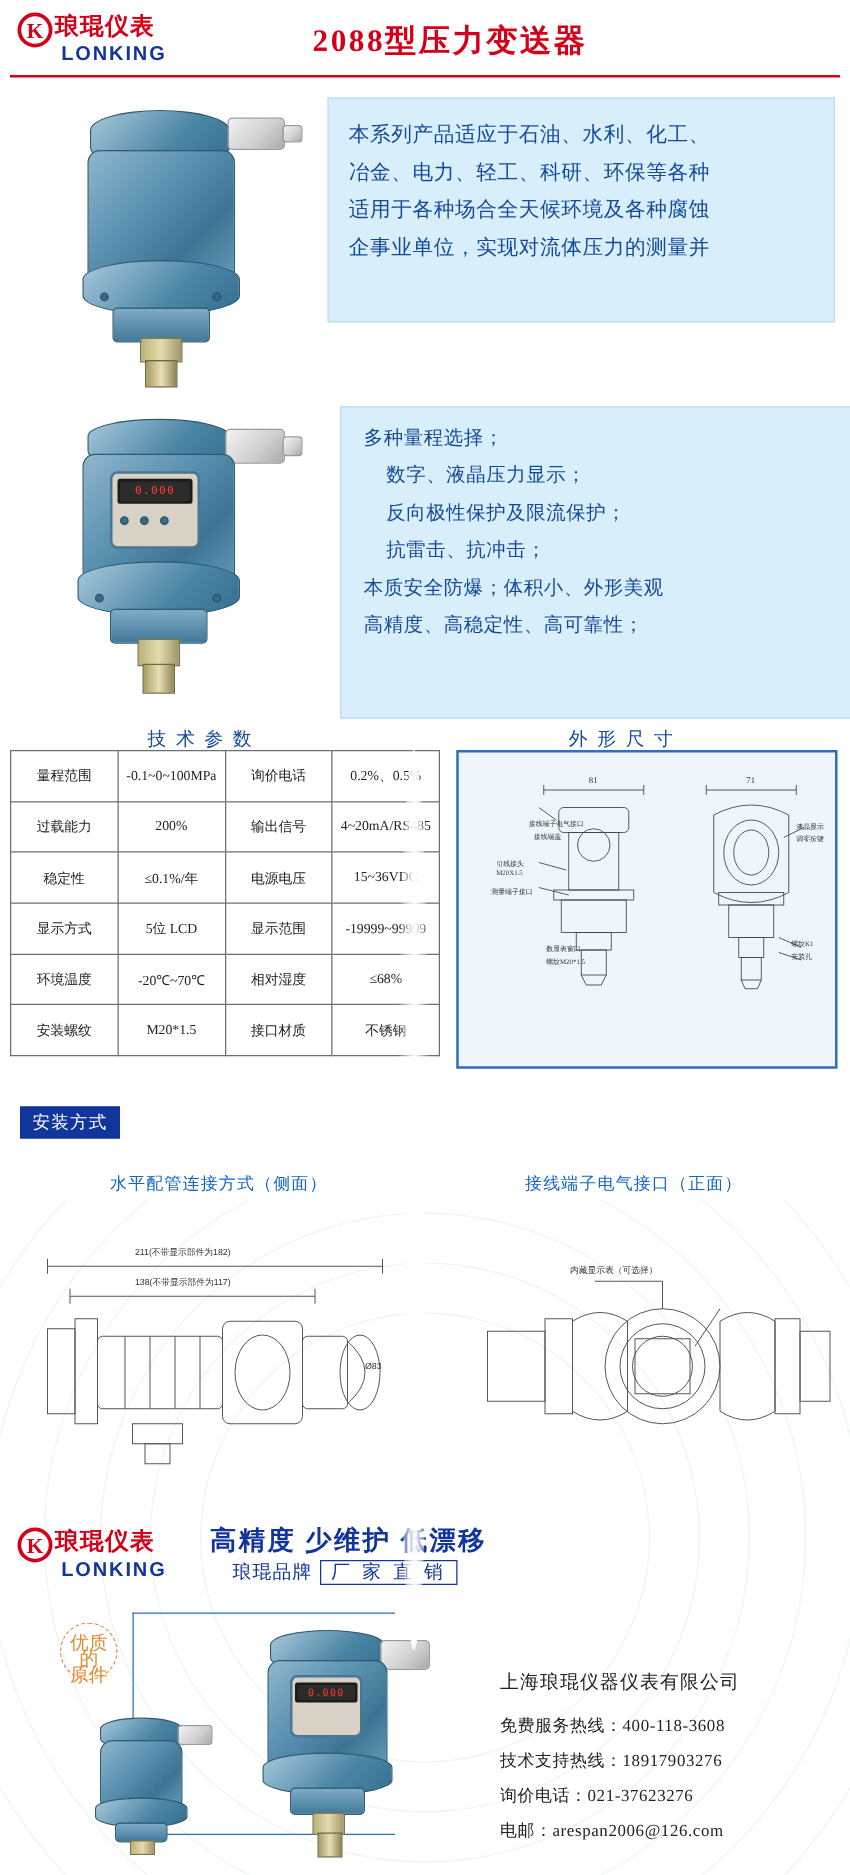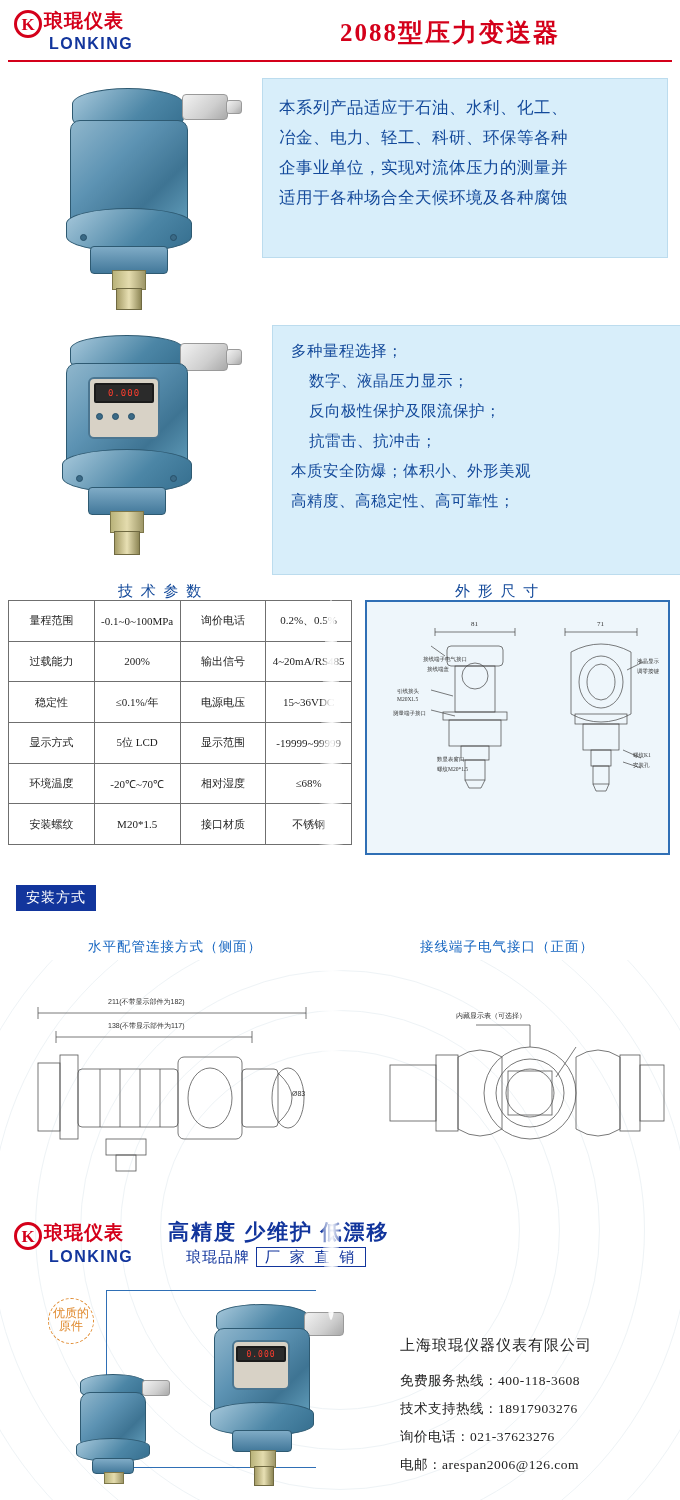--- a/index.html
+++ b/index.html
@@ -26,21 +26,21 @@
     position:absolute; left:30px; top:0px; font-size:19px; color:#d4001a;
     font-family:"Liberation Serif", serif; font-weight:bold; letter-spacing:1px;
   }
   .logo-en {
     position:absolute; left:2px; top:27px; font-size:16px; color:#12359c;
     font-weight:bold; letter-spacing:1.5px; font-family:"Liberation Sans", sans-serif;margin-left:33px;
   }
   .title {
     position:absolute; left:160px; top:16px; width:400px;
     font-size:25px; color:#d4001a; font-weight:bold; letter-spacing:2px;
-    font-family:"Liberation Serif", serif; text-align:right;
+    font-family:"Liberation Serif", serif; text-align:center;
   }
   .hr-red { position:absolute; left:8px; top:60px; width:664px; height:2px; background:#d4001a; }
 
   
   .photo { position:absolute; }
   .tx-body {
     position:absolute; border-radius:10px;
     background:linear-gradient(135deg,#8fb6cc 0%,#5d93b3 38%,#3e7493 70%,#64a0bd 100%);
     border:1px solid #2e5a72;
   }
@@ -125,22 +125,22 @@
   }
   .contact {
     position:absolute; left:400px; font-size:13.5px; color:#222;
     font-family:"Liberation Serif", serif; letter-spacing:0.5px;
   }
   .c1 { top:1372px; } .c2 { top:1400px; } .c3 { top:1428px; } .c4 { top:1456px; }
 
   .seal {
     position:absolute; left:48px; top:1298px; width:46px; height:46px;
     border-radius:50%; border:1px dashed #e08a2e; color:#e08a2e;
-    font-size:12px; text-align:center; line-height:13px; padding-top:9px;
-    font-family:Liberation Mono, monospace;
+    font-size:15px; text-align:center; line-height:13px; padding-top:9px;
+    font-family:Liberation Sans, sans-serif;
   }
   .seal b { display:block; color:#e08a2e; font-weight:normal; }
   .blue-frame { position:absolute; left:106px; top:1290px; width:210px; height:178px; border:1px solid #2f6fb5; border-right:none; }
 
   
   .swirl { position:absolute; left:0; top:960px; width:680px; height:540px; overflow:hidden; z-index:0; }
   .swirl i {
     position:absolute; border:1px solid #eef3f6; border-radius:50%;
     left:50%; top:50%; transform:translate(-50%,-50%);
   }
@@ -188,22 +188,22 @@
     <div class="tx-bolt" style="left:50px; top:154px;"></div>
     <div class="tx-bolt" style="left:140px; top:154px;"></div>
     <div class="tx-flange" style="left:60px; top:166px; width:78px; height:28px;"></div>
     <div class="tx-neck" style="left:82px; top:190px; width:34px; height:20px;"></div>
     <div class="tx-thread" style="left:86px; top:208px; width:26px; height:22px;"></div>
   </div>
 
   <div class="bluebox box1">
     <p>本系列产品适应于石油、水利、化工、</p>
     <p>冶金、电力、轻工、科研、环保等各种</p>
+    <p>适用于各种场合全天候环境及各种腐蚀</p>
     <p>企事业单位，实现对流体压力的测量并</p>
-    <p>适用于各种场合全天候环境及各种腐蚀</p>
   </div>
 
   <div class="photo" style="left:30px; top:325px; width:215px; height:235px;">
     <div class="tx-cap" style="left:40px; top:10px; width:114px; height:40px;"></div>
     <div class="tx-conn" style="left:150px; top:18px; width:48px; height:28px; border-radius:4px;"></div>
     <div class="tx-conn" style="left:196px; top:24px; width:16px; height:16px;"></div>
     <div class="tx-body" style="left:36px; top:38px; width:122px; height:112px;"></div>
     <div class="tx-lcdwin" style="left:58px; top:52px; width:72px; height:62px;"></div>
     <div class="tx-screen" style="left:64px; top:58px; width:60px; height:20px;">0.000</div>
     <div class="tx-bolt" style="left:66px; top:88px;"></div>

